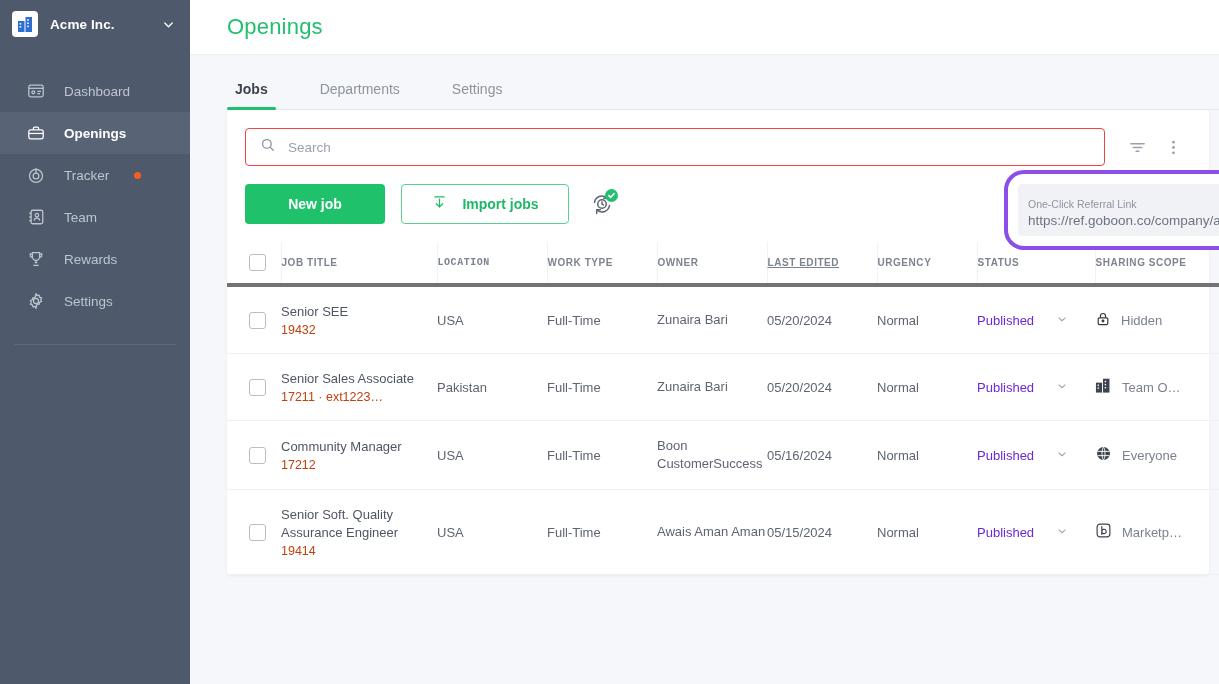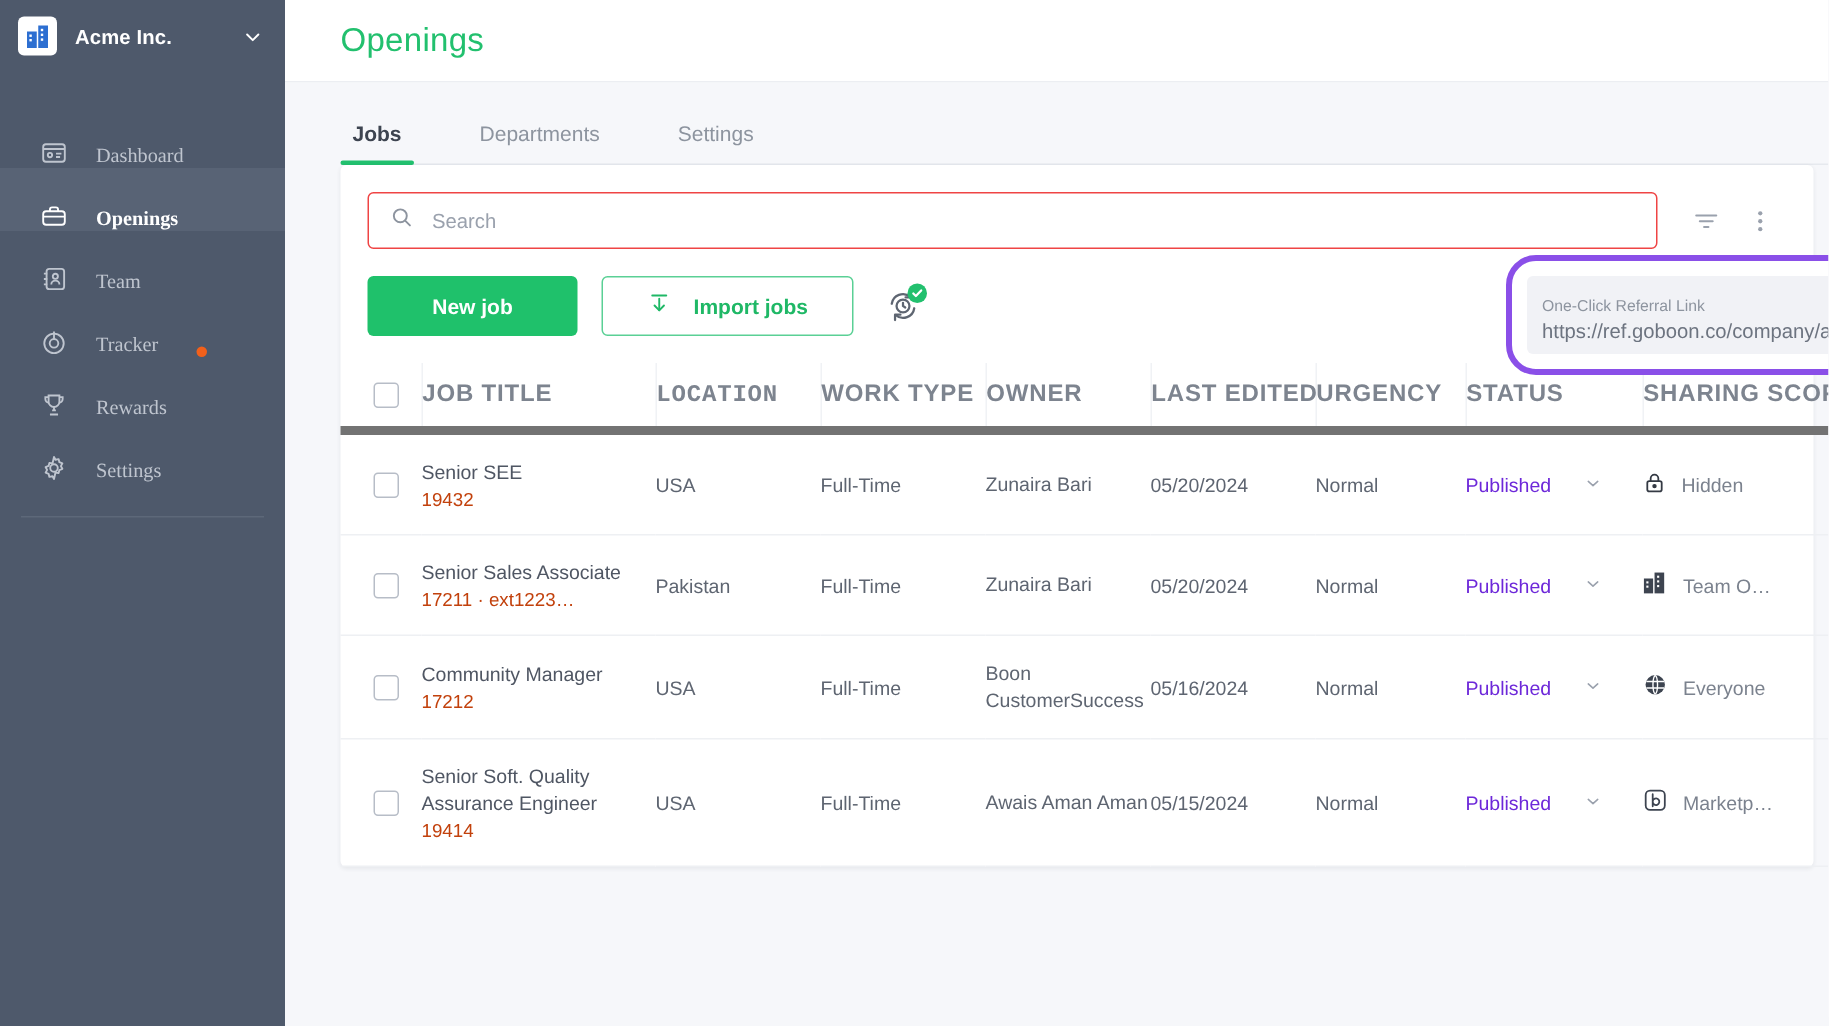--- a/index.html
+++ b/index.html
@@ -32,25 +32,24 @@
   }
   .brand-name {
     color: #ffffff; font-size: 13.5px; font-weight: bold;
     flex: 1 1 auto; letter-spacing: .1px;
   }
   .brand-chevron { color: #ffffff; display:flex; align-items:center; }
 
   .nav { margin-top: 22px; display: flex; flex-direction: column; }
   .nav-item {
     height: 42px;
-    display: flex; align-items: flex-end;
+    display: flex; align-items: center;
     padding-left: 26px; gap: 18px;
     color: #bfc5cf; font-size: 13.5px;
     cursor: pointer;
-    font-family: Liberation Serif, serif;
   }
   .nav-item .nav-ico { width: 20px; height: 20px; display:flex; align-items:center; justify-content:center; flex:0 0 20px; }
   .nav-item.active { background: #586375; color: #ffffff; font-weight: bold; }
   .nav-item.active .nav-ico svg { stroke: #ffffff; }
   .nav-label { white-space: nowrap; }
   .dot-badge {
     width: 7px; height: 7px; border-radius: 50%;
     background: #f2601a; display: inline-block; margin-left: 7px;
     vertical-align: middle;
   }
@@ -167,40 +166,40 @@
   }
   .ref-label { font-size: 10.5px; color: #8d949f; margin-bottom: 3px; white-space: nowrap; }
   .ref-value {
     font-size: 13.5px; color: #6d7480;
     white-space: nowrap; overflow: hidden; text-overflow: clip;
   }
 
   
   .table { width: 100%; margin-top: 18px; border-collapse: collapse; table-layout: fixed; }
   .table th {
-    font-size: 16px; font-weight: bold; letter-spacing: .55px;
+    font-size: 10px; font-weight: bold; letter-spacing: .55px;
     color: #7d848f; text-transform: uppercase;
     text-align: left; padding: 12px 0 12px 0;
-    border-bottom: 6px solid #737373;
+    border-bottom: 4px solid #737373;
     border-right: 1px solid #f0f2f5;
     vertical-align: middle;
     white-space: nowrap;
   }
   .table th:last-child { border-right: none; }
   .table td {
     font-size: 13px; color: #5e6571;
     padding: 16px 0; vertical-align: middle;
     border-bottom: 1px solid #eef0f3;
   }
   .col-check  { width: 54px; padding-left: 22px !important; }
   .col-title  { width: 156px; }
   .col-loc    { width: 110px; font-family: Liberation Mono, monospace; }
   .col-work   { width: 110px; }
   .col-owner  { width: 110px; }
-  .col-edited { width: 110px; }
+  .col-edited { width: 110px; text-decoration: underline; }
   .col-urg    { width: 100px; }
   .col-status { width: 118px; }
   .col-share  { width: 124px; }
 
   .chk {
     width: 17px; height: 17px; border: 1.6px solid #b7bdc7;
     border-radius: 3px; background: #fff; cursor: pointer; display: block;
   }
   .job-title { color: #4f5663; line-height: 18px; }
   .job-id { color: #c2410c; font-size: 12.5px; margin-top: 2px; }
@@ -258,39 +257,39 @@
             <path d="M7 6.5V5.2a1.6 1.6 0 011.6-1.6h2.8A1.6 1.6 0 0113 5.2v1.3"></path>
             <path d="M2 10.5h16"></path>
           </svg>
         </span>
         <span class="nav-label">Openings</span>
       </div>
 
       <div class="nav-item">
         <span class="nav-ico">
           <svg width="18" height="18" viewBox="0 0 20 20" fill="none" stroke="#bfc5cf" stroke-width="1.4">
+            <circle cx="10" cy="11" r="7.2"></circle>
+              <circle cx="10" cy="11" r="3.2"></circle>
+            <path d="M10 7.8V2.2"></path>
+          </svg>
+        </span>
+        <span class="nav-label">Tracker</span>
+        <span class="dot-badge"></span>
+      </div>
+
+      <div class="nav-item">
+        <span class="nav-ico">
+          <svg width="18" height="18" viewBox="0 0 20 20" fill="none" stroke="#bfc5cf" stroke-width="1.4">
             <rect x="4.5" y="2.5" width="13" height="15" rx="2"></rect>
             <path d="M2.5 6h2.5M2.5 10h2.5M2.5 14h2.5"></path>
             <circle cx="11" cy="8" r="1.9"></circle>
             <path d="M8 14c0-1.7 1.4-2.8 3-2.8s3 1.1 3 2.8"></path>
           </svg>
         </span>
         <span class="nav-label">Team</span>
-      </div>
-
-      <div class="nav-item">
-        <span class="nav-ico">
-          <svg width="18" height="18" viewBox="0 0 20 20" fill="none" stroke="#bfc5cf" stroke-width="1.4">
-            <circle cx="10" cy="11" r="7.2"></circle>
-              <circle cx="10" cy="11" r="3.2"></circle>
-            <path d="M10 7.8V2.2"></path>
-          </svg>
-        </span>
-        <span class="nav-label">Tracker</span>
-        <span class="dot-badge"></span>
       </div>
 
       <div class="nav-item">
         <span class="nav-ico">
           <svg width="18" height="18" viewBox="0 0 20 20" fill="none" stroke="#bfc5cf" stroke-width="1.4">
             <path d="M6 3h8v4.5a4 4 0 01-8 0V3z"></path>
             <path d="M6 4.2H3.6v1.4A2.6 2.6 0 006.2 8.2M14 4.2h2.4v1.4a2.6 2.6 0 01-2.6 2.6"></path>
             <path d="M10 11.6V14M7 17h6M8.6 14h2.8"></path>
           </svg>
         </span>

